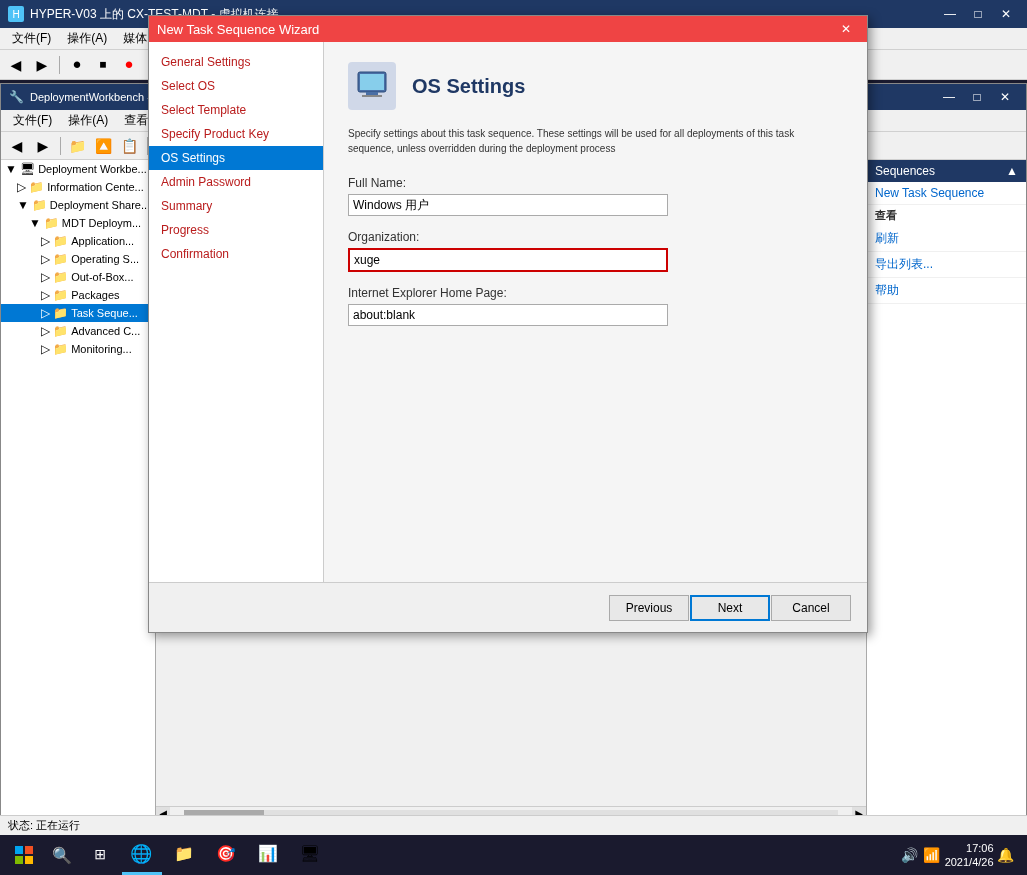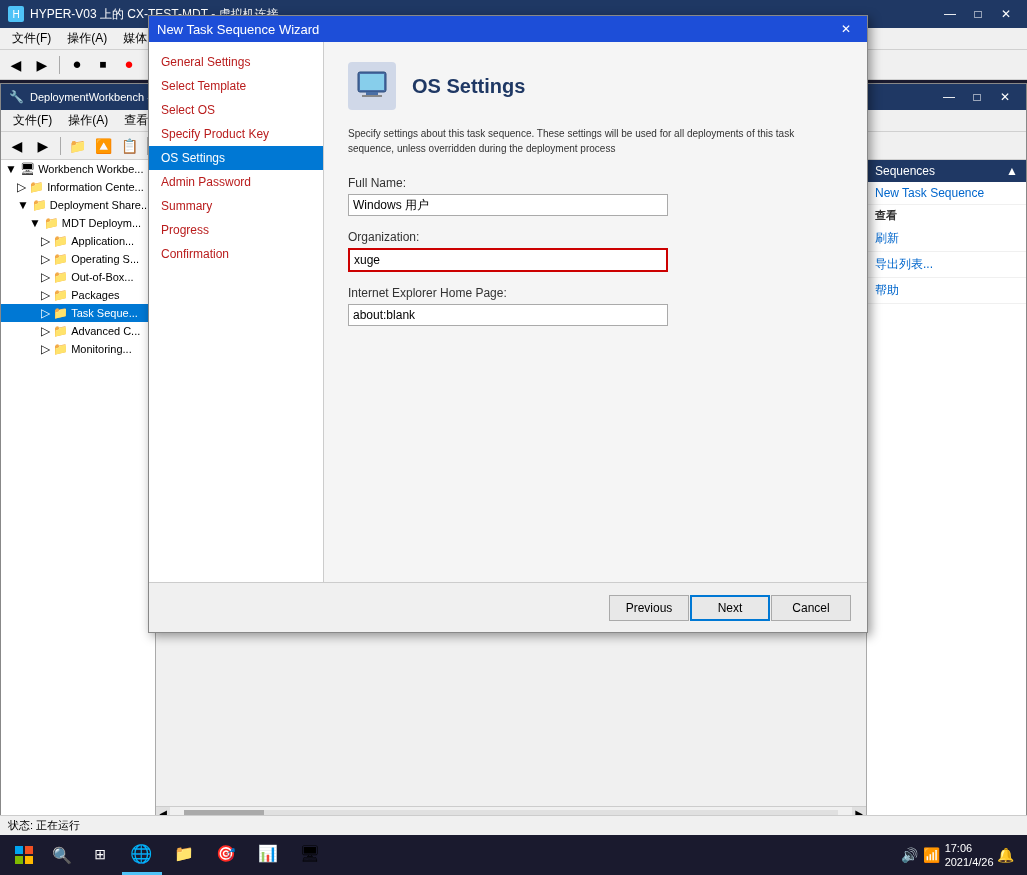--- a/index.html
+++ b/index.html
@@ -156,21 +156,21 @@
     .wizard-dialog {
       position: absolute;
       top: 15px;
       left: 148px;
       width: 720px;
       background: #f0f0f0;
       border: 1px solid #888;
       box-shadow: 3px 3px 10px rgba(0,0,0,0.4);
     }
     .wizard-title-bar {
-      background: #1d4ed8;
+      background: #ef4444;
       color: white;
       height: 26px;
       display: flex;
       align-items: center;
       padding: 0 8px;
       font-size: 13px;
       justify-content: space-between;
     }
     .wizard-body {
       display: flex;
@@ -277,21 +277,21 @@
       display: flex;
       align-items: center;
       padding: 0 4px;
       gap: 2px;
     }
     .taskbar-start { width: 40px; height: 40px; background: transparent; display: flex; align-items: center; justify-content: center; cursor: pointer; }
     .taskbar-search { width: 32px; height: 32px; background: transparent; display: flex; align-items: center; justify-content: center; cursor: pointer; }
     .taskbar-btn { width: 40px; height: 40px; background: transparent; display: flex; align-items: center; justify-content: center; cursor: pointer; border-bottom: 3px solid transparent; }
     .taskbar-btn.active { border-bottom: 3px solid #4fc3f7; }
     .taskbar-right { margin-left: auto; display: flex; align-items: center; gap: 4px; color: white; font-size: 11px; padding-right: 8px; }
-    .taskbar-time { line-height: 1.3; }
+    .taskbar-time { text-align: right; line-height: 1.3; }
 
     
     .status-bar {
       position: absolute;
       bottom: 40px;
       left: 0;
       right: 0;
       height: 20px;
       background: #f0f0f0;
       border-top: 1px solid #ccc;
@@ -407,21 +407,21 @@
     <div class="toolbar-sep"></div>
     <button class="toolbar-btn">❓</button>
   </div>
 
   <div class="main-content">
 
     <div class="tree-panel">
       <div class="tree-item">
         <span class="tree-icon">▼</span>
         <span class="tree-icon">🖥</span>
-        <span class="tree-label">Workbench Workbe...</span>
+        <span class="tree-label">Deployment Workbe...</span>
       </div>
       <div class="tree-item tree-indent1">
         <span class="tree-icon">▷</span>
         <span class="tree-icon">📁</span>
         <span class="tree-label">Information Cente...</span>
       </div>
       <div class="tree-item tree-indent1">
         <span class="tree-icon">▼</span>
         <span class="tree-icon">📁</span>
         <span class="tree-label">Deployment Share...</span>
@@ -501,22 +501,22 @@
 
   <div class="wizard-title-bar">
     <span>New Task Sequence Wizard</span>
     <button class="tb-btn close">✕</button>
   </div>
 
   <div class="wizard-body">
 
     <div class="wizard-left">
       <div class="wizard-nav-item">General Settings</div>
+      <div class="wizard-nav-item">Select OS</div>
       <div class="wizard-nav-item">Select Template</div>
-      <div class="wizard-nav-item">Select OS</div>
       <div class="wizard-nav-item">Specify Product Key</div>
       <div class="wizard-nav-item active">OS Settings</div>
       <div class="wizard-nav-item">Admin Password</div>
       <div class="wizard-nav-item">Summary</div>
       <div class="wizard-nav-item">Progress</div>
       <div class="wizard-nav-item">Confirmation</div>
     </div>
 
     <div class="wizard-right">
       <div class="wizard-header">

